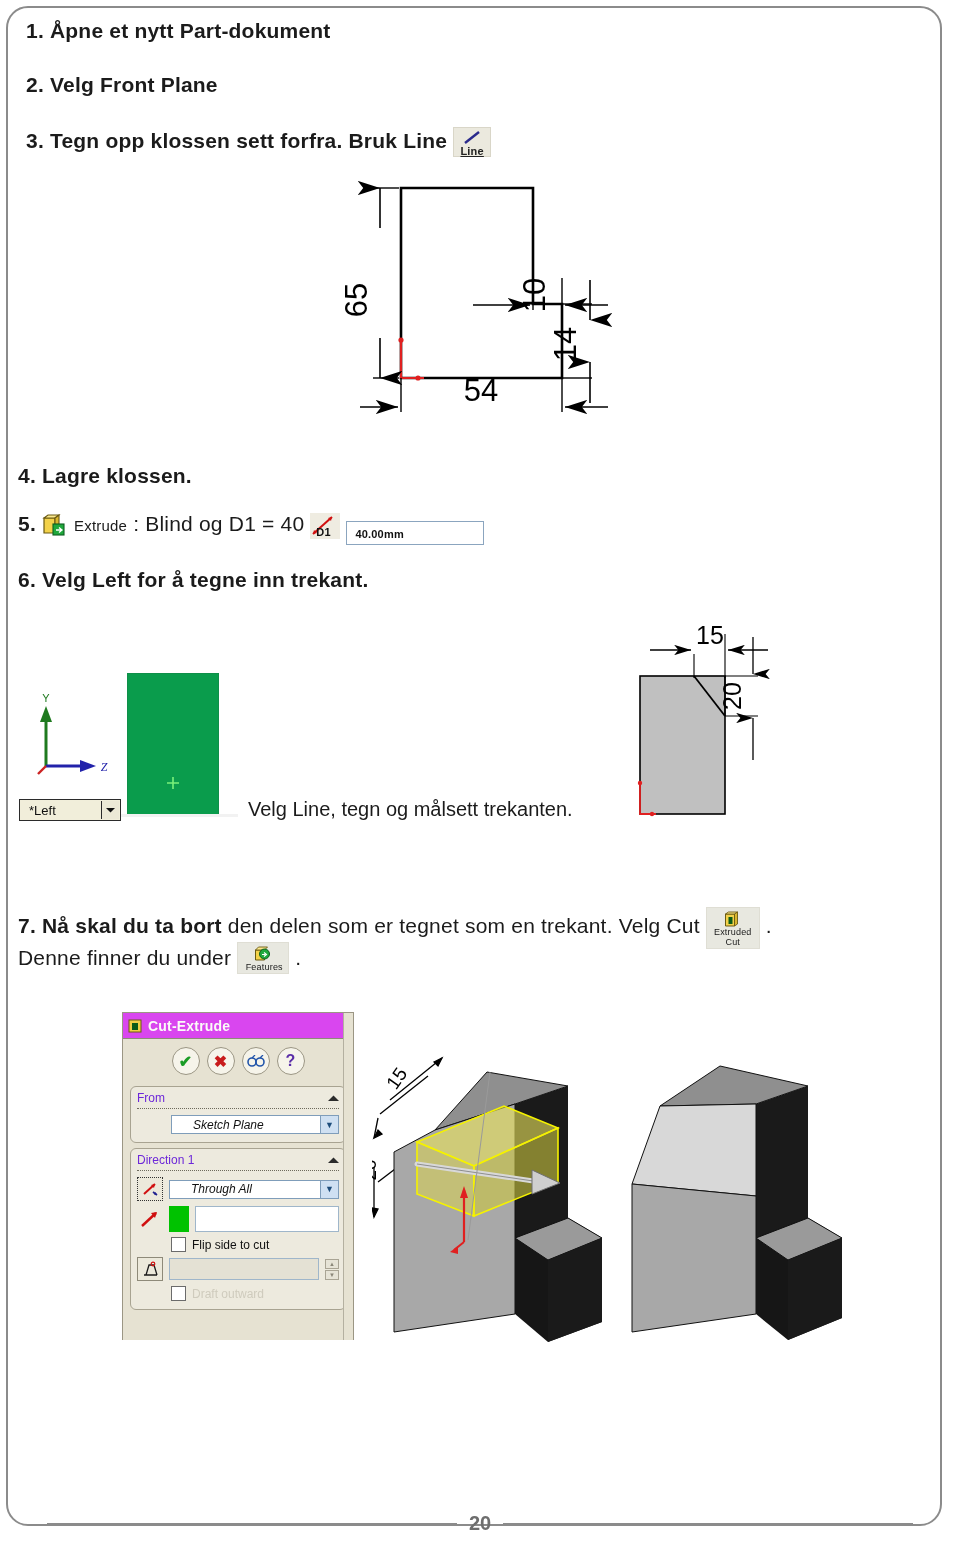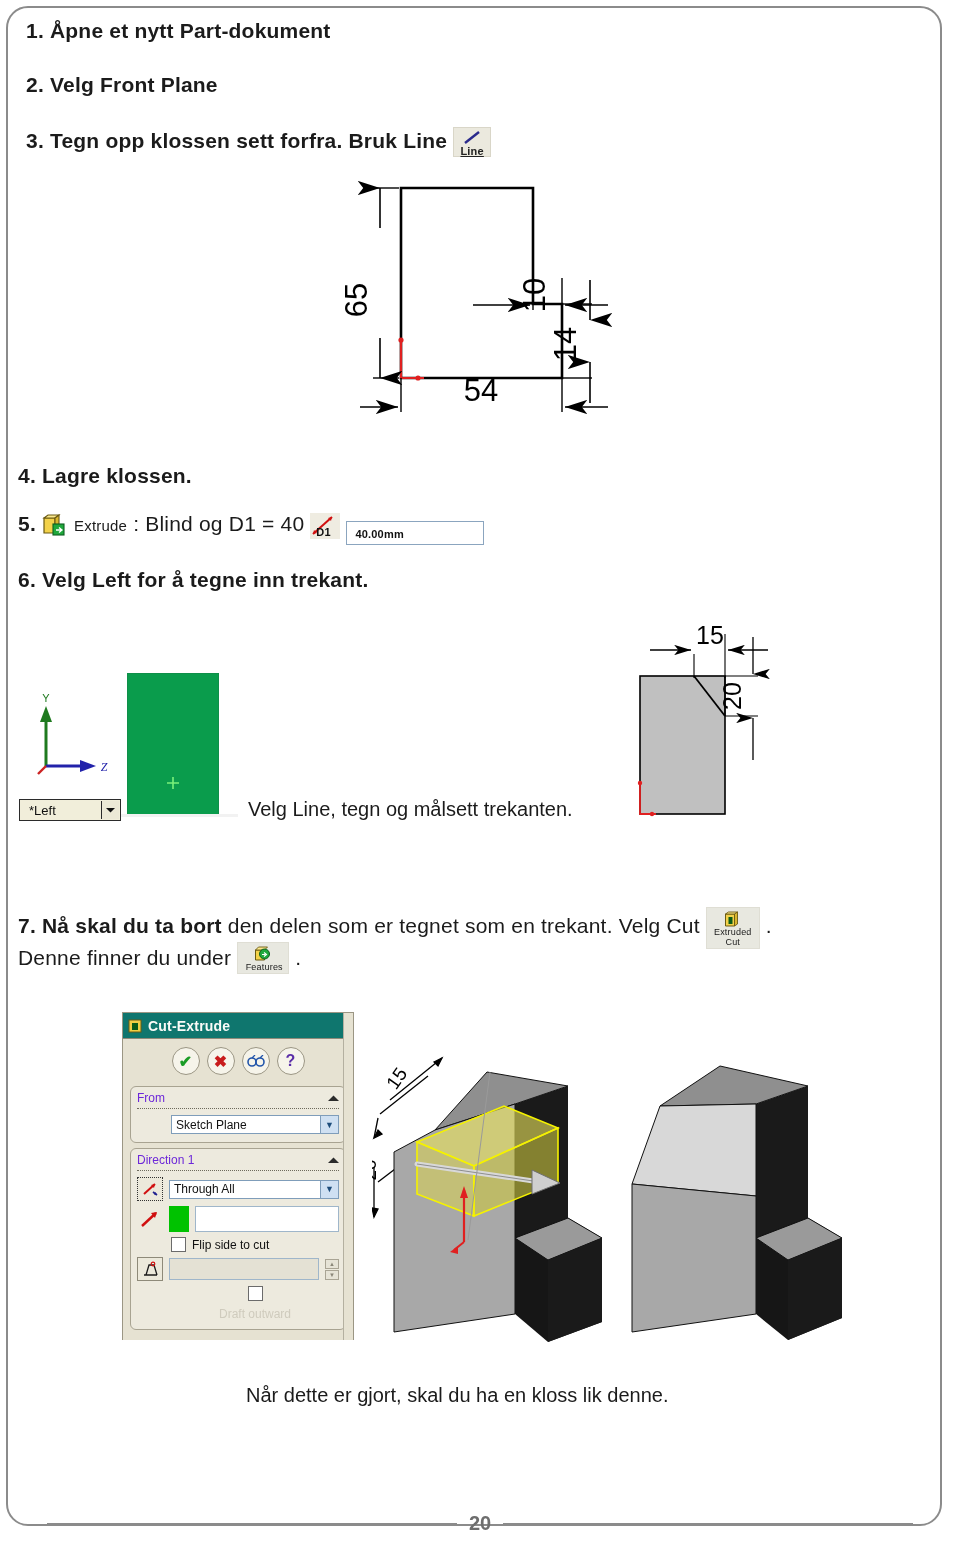--- a/index.html
+++ b/index.html
@@ -118,21 +118,21 @@
 
   
   .dlg{
     position:absolute;
     background:#e6e2d2;
     border:1px solid #9b9684;
     box-sizing:border-box;
     overflow:hidden;
   }
   .dlg-title{
-    height:25px;background:#0f766e;
+    height:25px;background:#d946ef;
     display:flex;align-items:center;gap:6px;
     padding-left:5px;
     border-bottom:1px solid #8e8a79;
   }
   .dlg-title .t{
     font-size:14px;font-weight:bold;color:#fbfbf8;letter-spacing:.2px;
   }
   .dlg-btns{
     display:flex;gap:7px;justify-content:center;
     padding:8px 0 6px 0;
@@ -153,21 +153,21 @@
     font-size:12px;color:#6d28d9;
   }
   .grp-dotted{
     border-bottom:1px dotted #6d6a5c;margin:2px 0 6px 0;height:1px;
   }
   .combo{
     height:19px;background:#fff;border:1px solid #7f9dba;
     display:flex;align-items:center;justify-content:space-between;
     font-size:12px;color:#111;box-sizing:border-box;
   }
-  .combo .cv{padding-left:4px;}
+  .combo .cv{padding-left:21px;font-style:italic;}
   .combo .cd{
     width:17px;height:100%;background:#cfe0f2;border-left:1px solid #7f9dba;
     display:flex;align-items:center;justify-content:center;color:#1e4d7b;font-size:9px;
   }
   .iconbtn{
     width:26px;height:24px;background:#ece9db;border:1px solid #8e8a79;
     display:flex;align-items:center;justify-content:center;
     box-sizing:border-box;flex:0 0 auto;
   }
   .iconbtn.dotted{border:1px dotted #333;}
@@ -494,21 +494,21 @@
             <circle cx="11" cy="3" r="1.8" fill="none" stroke="#d01010" stroke-width="1.2"></circle>
           </svg>
         </span>
         <span class="greyfield"></span>
         <span class="spin">
           <div>▲</div>
           <div>▼</div>
         </span>
       </div>
 
-      <div class="row" style="margin-left:34px;margin-bottom:0;flex-direction:column;">
+      <div class="row" style="margin-left:34px;margin-bottom:0;">
         <span class="chk"></span>
         <span class="chklabel" style="color:#cfcbbd;">Draft outward</span>
       </div>
     </div>
 
     <div class="dlg-scrollbar"></div>
   </div>
 
   <div style="position:absolute;left:120px;top:1340px;width:238px;height:16px;background:#ffffff;"></div>
 
@@ -567,21 +567,20 @@
 
     <path d="M24,138 L52,60 L148,58 L148,150 Z" fill="#d8d8d8" stroke="#111" stroke-width="1"></path>
 
     <path d="M24,138 L148,150 L148,268 L24,286 Z" fill="#a8a8a8" stroke="#111" stroke-width="1"></path>
 
     <path d="M148,192 L200,172 L234,192 L234,272 L180,294 L148,268 Z" fill="#161616"></path>
     <path d="M148,192 L200,172 L234,192 L180,214 Z" fill="#9a9a9a" stroke="#111" stroke-width="1"></path>
     <path d="M180,214 L234,192 L234,272 L180,294 Z" fill="#1a1a1a"></path>
   </svg>
 
-  <div class="sub" style="left:246px;top:1384px;">Når dette er gjort, skal du ha en kloss lik denne.</div>
 
   <div class="footer" style="top:1512px;">
     <span class="rule" style="width:410px;"></span>
     <span class="pg">20</span>
     <span class="rule" style="width:410px;"></span>
   </div>
 
 </div>
 
 </body></html>

